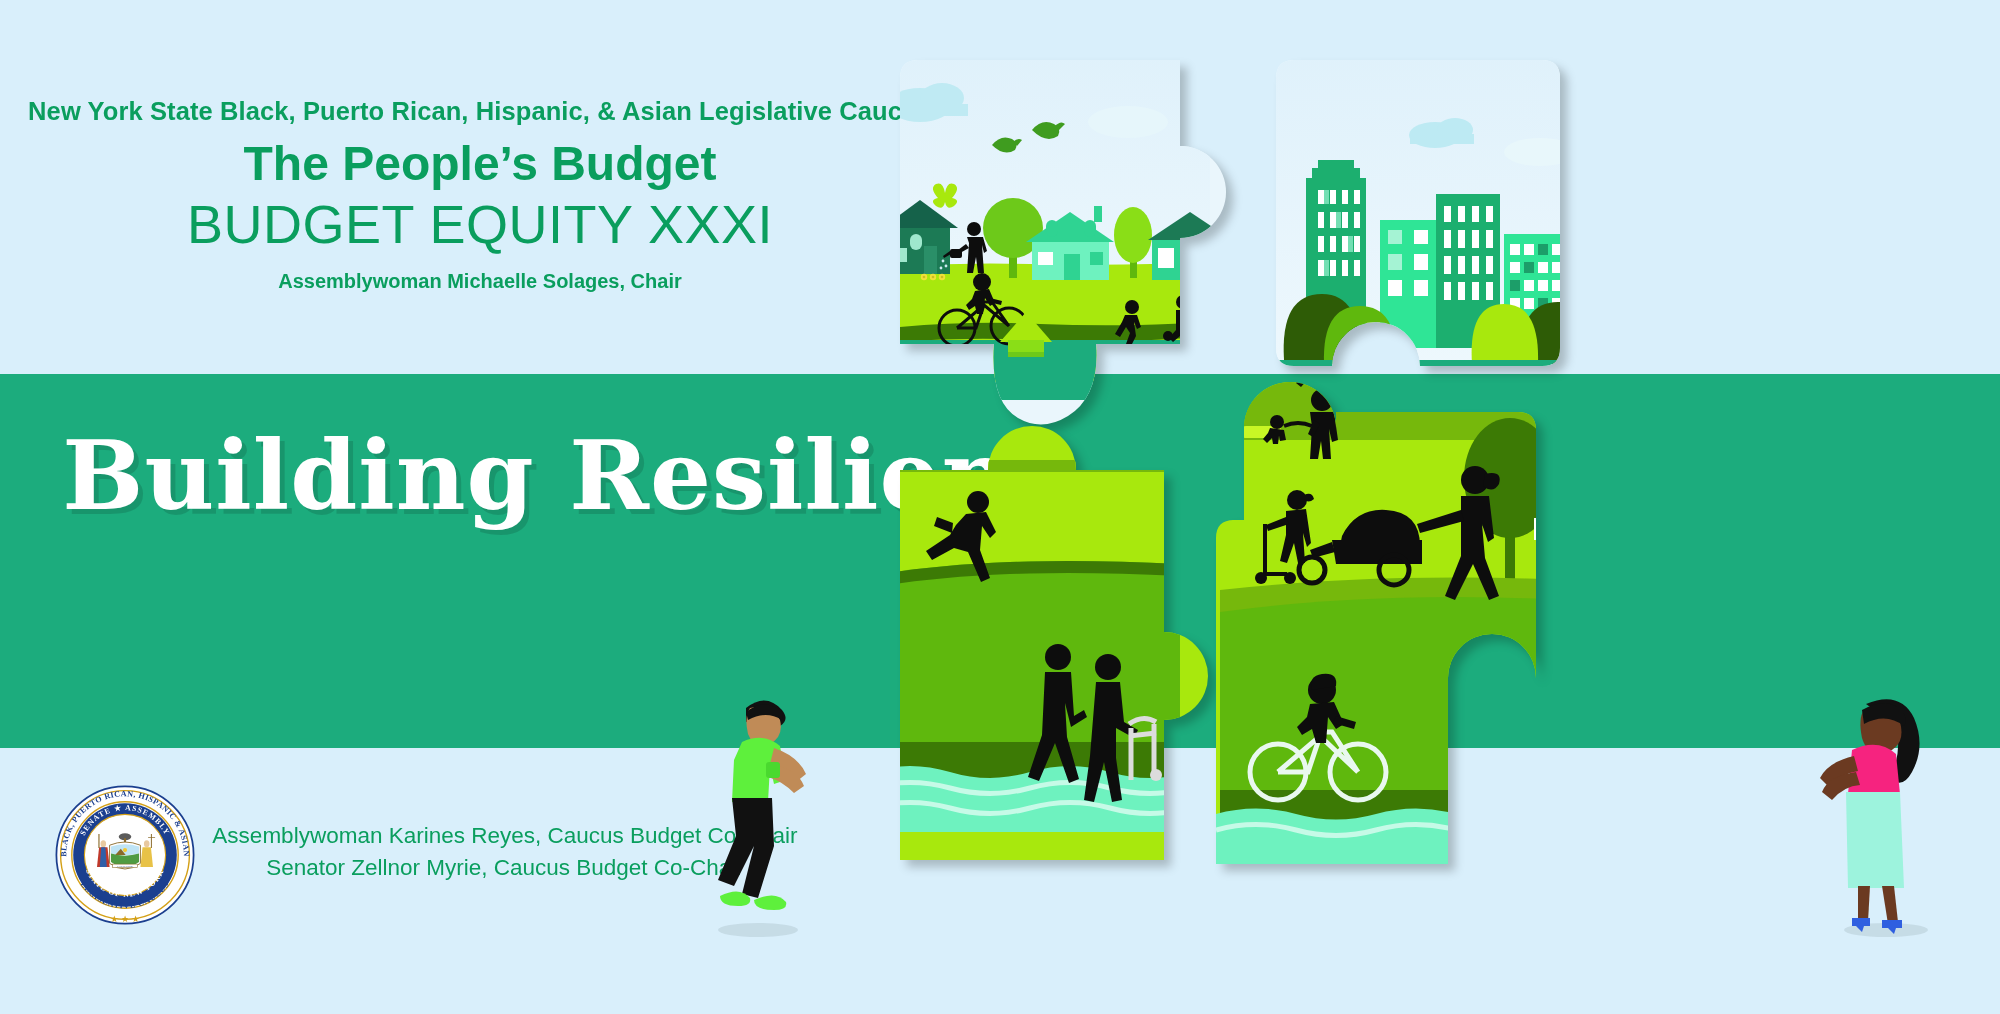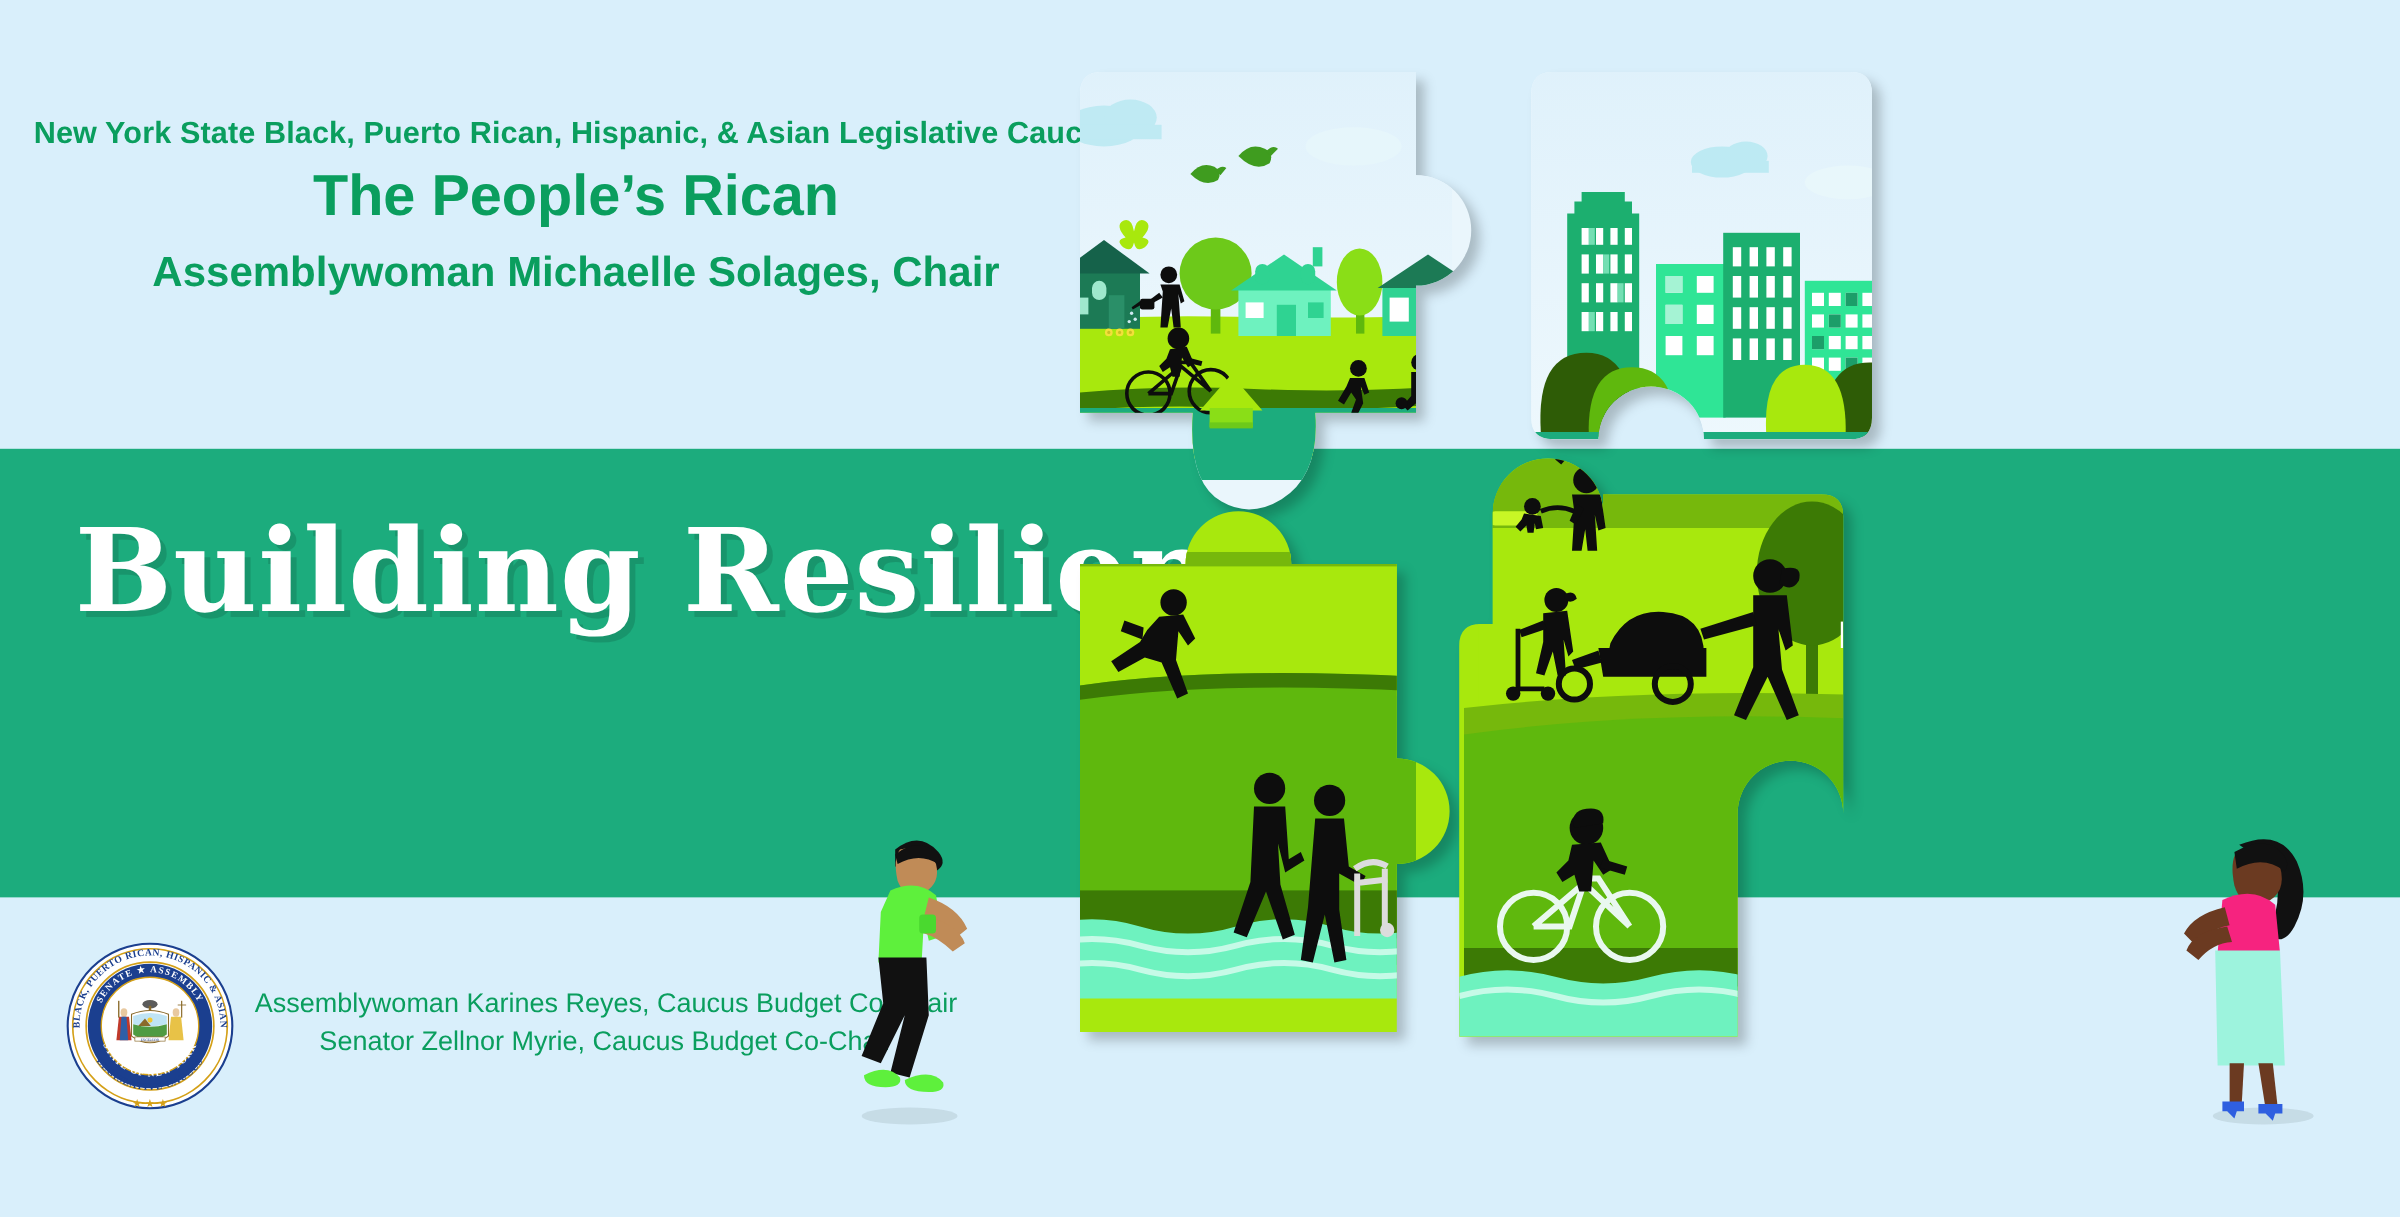--- a/index.html
+++ b/index.html
@@ -14,21 +14,21 @@
   
   .band-top{position:absolute;left:0;top:0;width:2000px;height:374px;background:#d9effb;}
   .band-mid{position:absolute;left:0;top:374px;width:2000px;height:374px;background:#1cac7d;}
   .band-bot{position:absolute;left:0;top:748px;width:2000px;height:266px;background:#d9effb;}
 
   
   .hdr{position:absolute;left:0;top:96px;width:960px;text-align:center;}
   .hdr-line1{font-size:25.5px;font-weight:bold;color:#0a9e5e;letter-spacing:.1px;line-height:1.2;white-space:nowrap;}
   .hdr-line2{font-size:48px;font-weight:bold;color:#0a9e5e;line-height:1.18;margin-top:9px;white-space:nowrap;}
   .hdr-line3{font-size:54px;font-weight:normal;color:#0a9e5e;line-height:1.12;margin-top:2px;letter-spacing:.5px;white-space:nowrap;}
-  .hdr-line4{font-size:35px;font-weight:bold;color:#0a9e5e;line-height:1.2;margin-top:14px;white-space:nowrap;}
+  .hdr-line4{font-size:20px;font-weight:bold;color:#0a9e5e;line-height:1.2;margin-top:14px;white-space:nowrap;}
 
   
   .hero{position:absolute;left:0;top:425px;width:1120px;text-align:center;}
   .hero-l{
     font-family:"DejaVu Serif", serif;
     font-weight:bold;
     font-size:96px;
     color:#ffffff;
     line-height:1.07;
     letter-spacing:1px;
@@ -51,21 +51,22 @@
 <body>
 
 <div id="stage">
 
   <div class="band-top"></div>
   <div class="band-mid"></div>
   <div class="band-bot"></div>
 
   <div class="hdr">
     <div class="hdr-line1">New York State Black, Puerto Rican, Hispanic, &amp; Asian Legislative Caucus</div>
-    <div class="hdr-line2">The People’s Rican</div>
+    <div class="hdr-line2">The People’s Budget</div>
+    <div class="hdr-line3">BUDGET EQUITY XXXI</div>
     <div class="hdr-line4">Assemblywoman Michaelle Solages, Chair</div>
   </div>
 
   <div class="hero">
     <div class="hero-l">Building Resilient</div>
   </div>
 
   <div class="credits">
     <div class="credit-line">Assemblywoman Karines Reyes, Caucus Budget Co-Chair</div>
     <div class="credit-line">Senator Zellnor Myrie, Caucus Budget Co-Chair</div>

